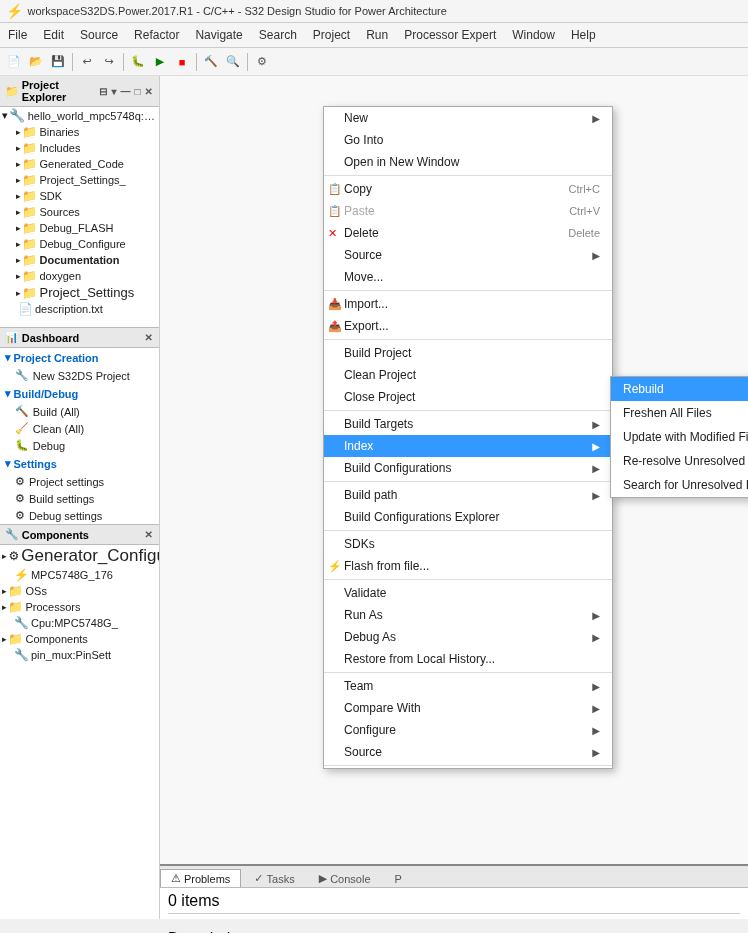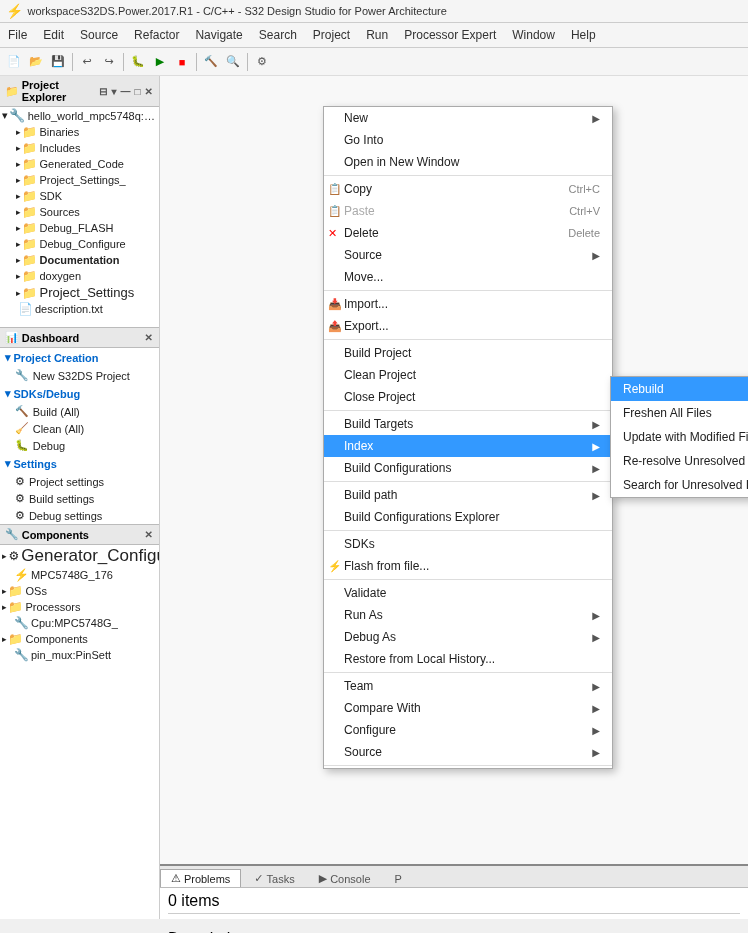--- a/index.html
+++ b/index.html
@@ -389,21 +389,21 @@
         <span>▾</span>
         <span>Project Creation</span>
       </div>
       <div class="dashboard-link">
         <span style="font-size:11px;">🔧</span>
         <span>New S32DS Project</span>
       </div>
 
       <div class="dashboard-section-title">
         <span>▾</span>
-        <span>SDKs/Debug</span>
+        <span>Build/Debug</span>
       </div>
       <div class="dashboard-link">
         <span style="font-size:11px;">🔨</span>
         <span>Build  (All)</span>
       </div>
       <div class="dashboard-link">
         <span style="font-size:11px;">🧹</span>
         <span>Clean  (All)</span>
       </div>
       <div class="dashboard-link">

